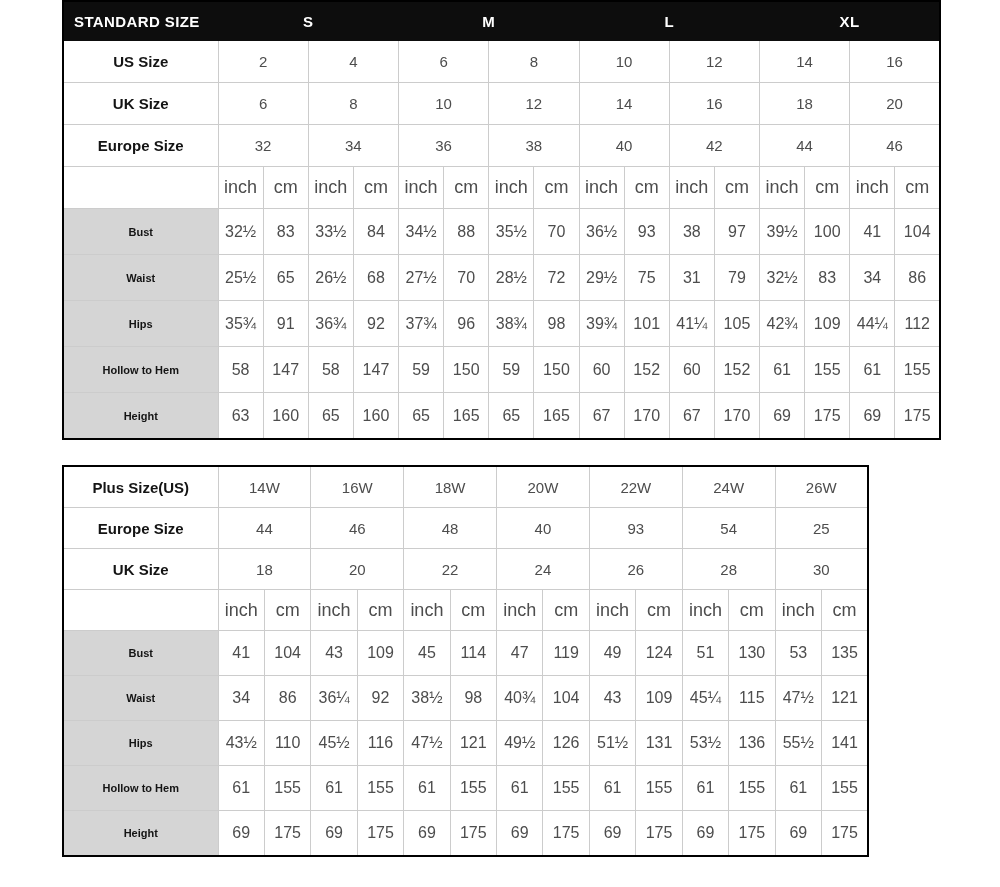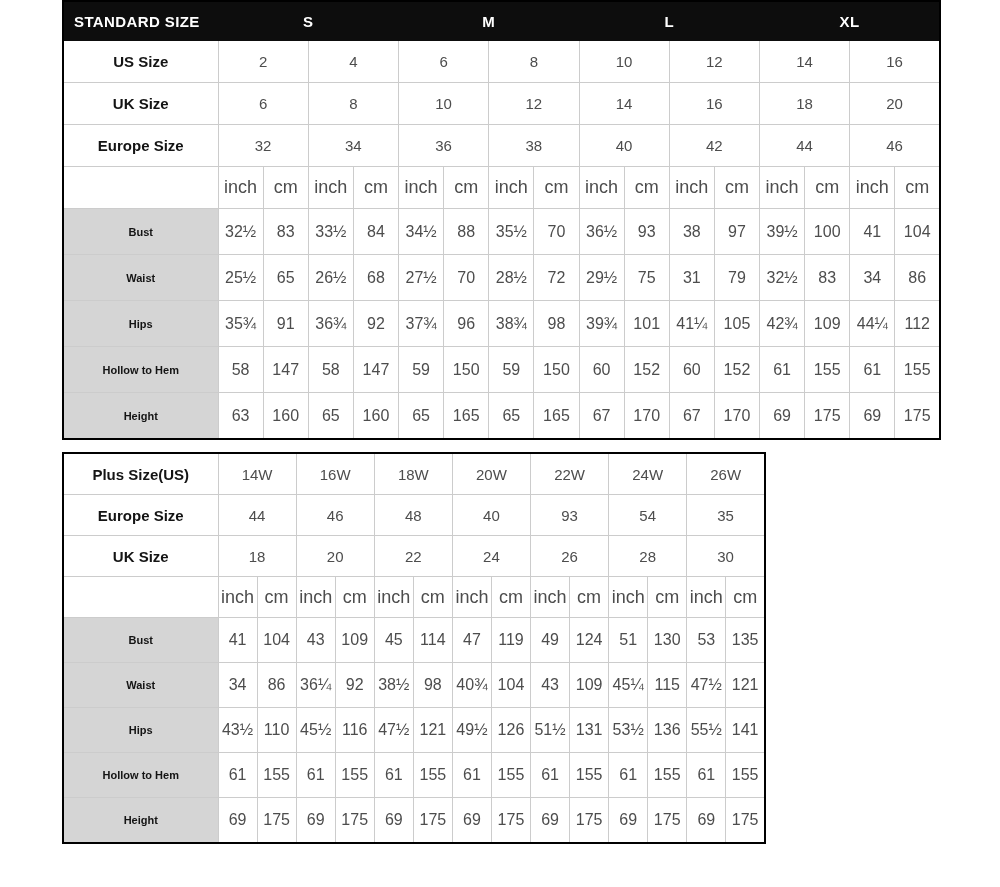--- a/index.html
+++ b/index.html
@@ -11,21 +11,21 @@
   body{
     width:1000px;height:887px;background:var(--page-bg);
     font-family:"Liberation Sans","DejaVu Sans",sans-serif;
   }
   .page{position:relative;width:1000px;height:887px;overflow:hidden;}
   table.tbl{
     border-collapse:collapse;table-layout:fixed;
     margin-left:62px;border:2px solid var(--table-border);
   }
   table.standard{width:879px;}
-  table.plus{margin-top:12px;width:704px;}
+  table.plus{margin-top:25px;width:807px;}
   .col-label{width:155px;}
   td{
     border:1px solid var(--grid-line);
     text-align:center;vertical-align:middle;
     overflow:hidden;white-space:nowrap;padding:0;
   }
   tr.header-row td{
     background:var(--header-bg);color:var(--header-text);
     border-color:var(--header-bg);
     font-weight:bold;height:38px;font-size:15px;letter-spacing:.4px;
@@ -255,21 +255,21 @@
           <td class="sval" colspan="2">26W</td>
         </tr>
         <tr class="row-size">
           <td class="lbl">Europe Size</td>
           <td class="sval" colspan="2">44</td>
           <td class="sval" colspan="2">46</td>
           <td class="sval" colspan="2">48</td>
           <td class="sval" colspan="2">40</td>
           <td class="sval" colspan="2">93</td>
           <td class="sval" colspan="2">54</td>
-          <td class="sval" colspan="2">35</td>
+          <td class="sval" colspan="2">25</td>
         </tr>
         <tr class="row-size">
           <td class="lbl">UK Size</td>
           <td class="sval" colspan="2">18</td>
           <td class="sval" colspan="2">20</td>
           <td class="sval" colspan="2">22</td>
           <td class="sval" colspan="2">24</td>
           <td class="sval" colspan="2">26</td>
           <td class="sval" colspan="2">28</td>
           <td class="sval" colspan="2">30</td>

